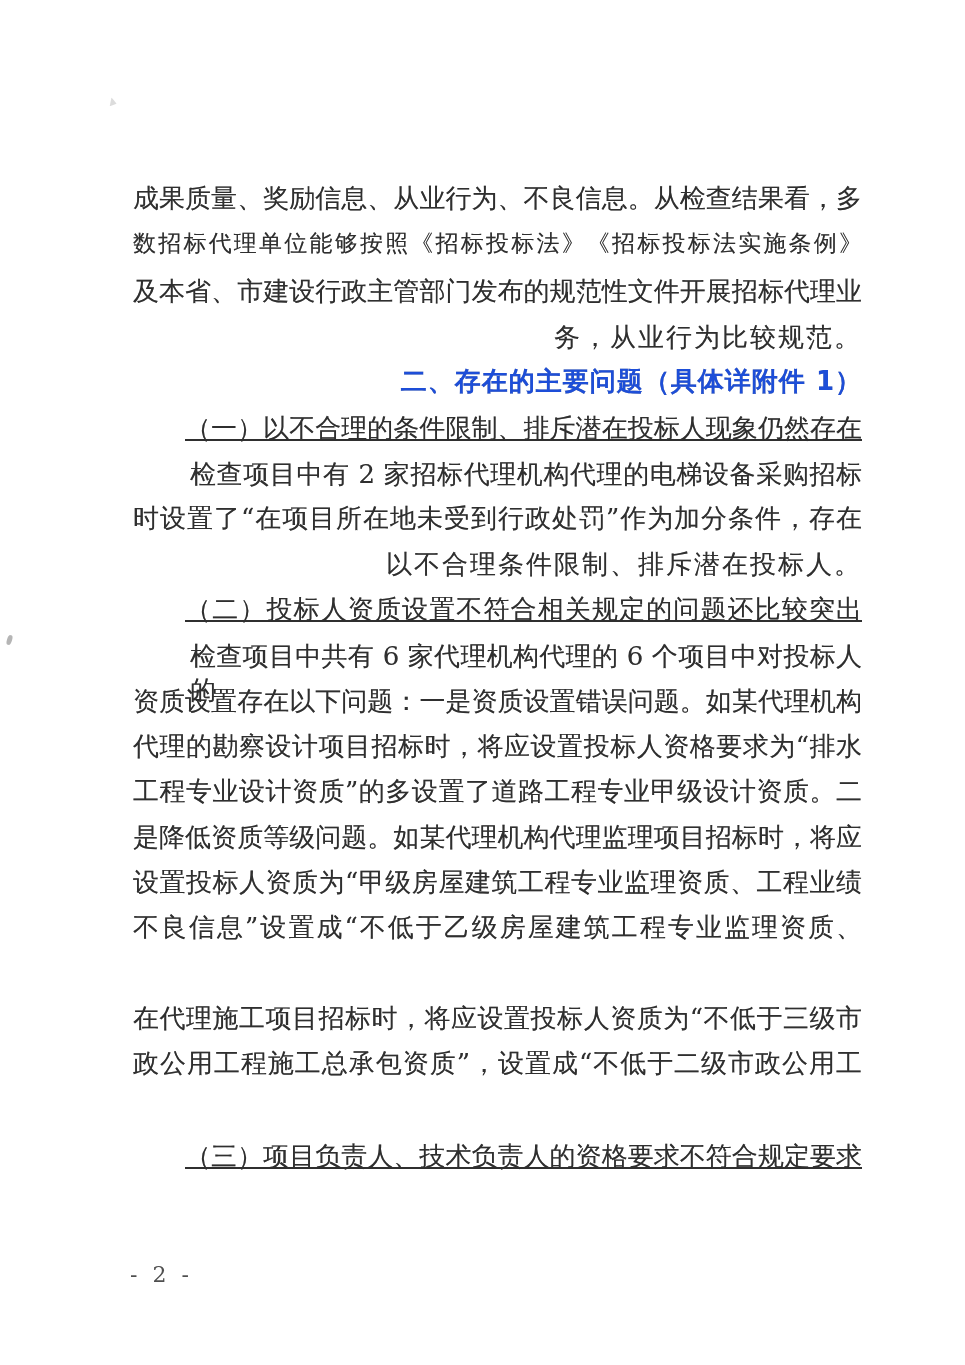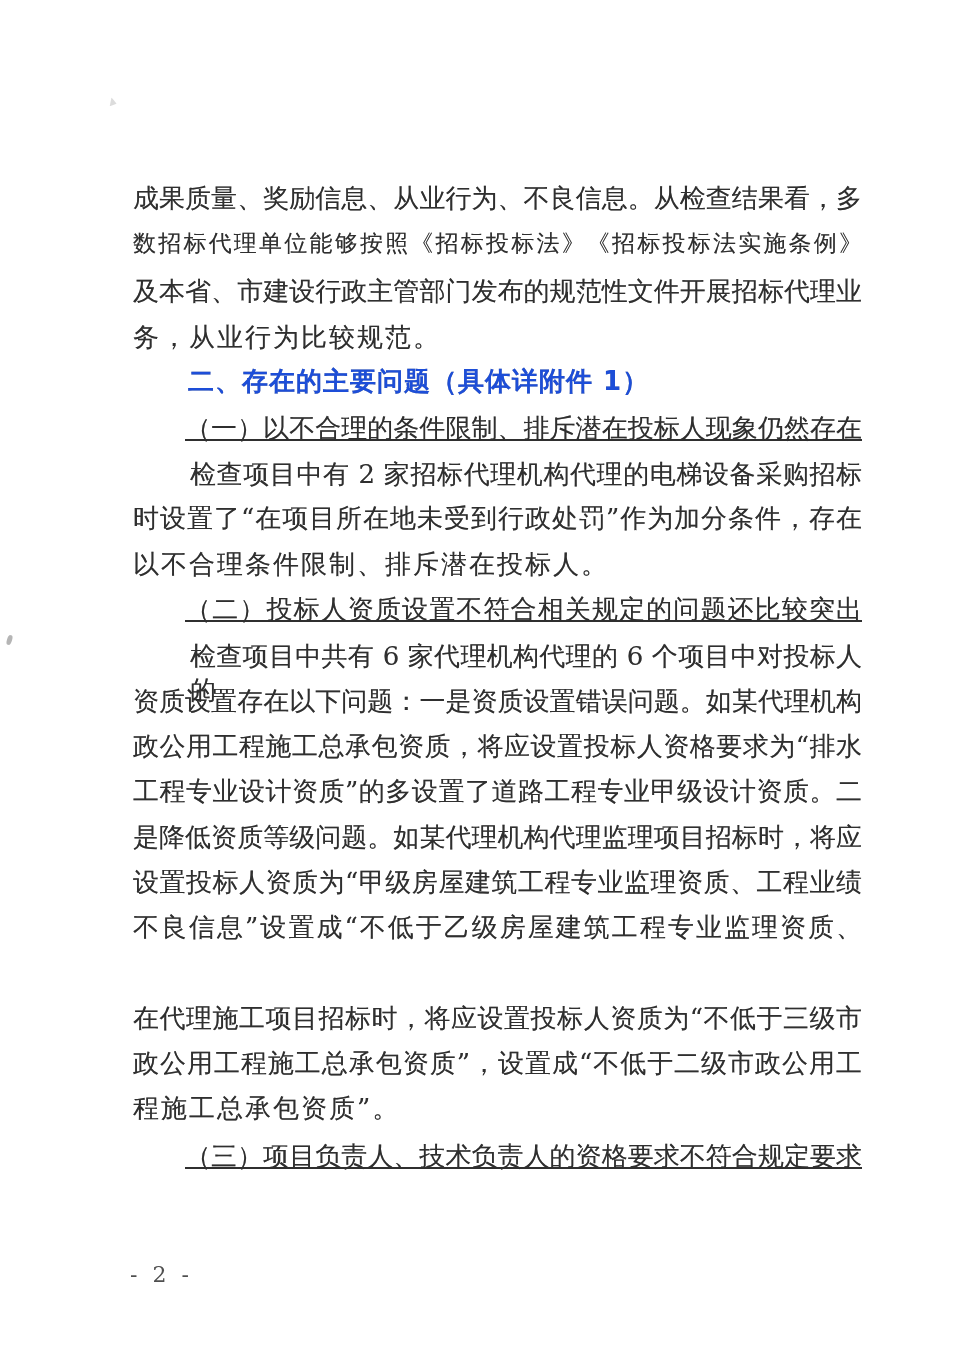--- a/index.html
+++ b/index.html
@@ -18,20 +18,21 @@
   }
   .line {
     position: absolute;
     left: 133px;
     width: 729px;
     font-size: 26px;
     line-height: 34px;
     box-sizing: border-box;
     color: #2f2f2f;
     text-shadow: 0 0 0.5px rgba(40,40,40,0.45);
+    text-align: right;
   }
   .just {
     text-align: justify;
     text-align-last: justify;
   }
   .tight { font-size: 23px; }
   .plain { letter-spacing: 2px; white-space: nowrap; }
   .ind-a { padding-left: 52px; text-decoration: underline; }
   .ind-b { padding-left: 57px; }
   .heading {
@@ -95,28 +96,27 @@
   <div class="line heading" style="top:364px">二、存在的主要问题（具体详附件 1）</div>
 
   <div class="line just ind-a" style="top:411px">（一）以不合理的条件限制、排斥潜在投标人现象仍然存在</div>
   <div class="line just ind-b" style="top:457px">检查项目中有 2 家招标代理机构代理的电梯设备采购招标</div>
   <div class="line plain" style="top:547px">以不合理条件限制、排斥潜在投标人。</div>
   <div class="line just" style="top:501px">时设置了“在项目所在地未受到行政处罚”作为加分条件，存在</div>
 
   <div class="line just ind-a" style="top:592px">（二）投标人资质设置不符合相关规定的问题还比较突出</div>
   <div class="line just ind-b" style="top:639px">检查项目中共有 6 家代理机构代理的 6 个项目中对投标人的</div>
   <div class="line just" style="top:684px">资质设置存在以下问题：一是资质设置错误问题。如某代理机构</div>
-  <div class="line just" style="top:729px">政公用工程施工总承包资质，将应设置投标人资格要求为“排水</div>
+  <div class="line just" style="top:729px">代理的勘察设计项目招标时，将应设置投标人资格要求为“排水</div>
   <div class="line just" style="top:774px">工程专业设计资质”的多设置了道路工程专业甲级设计资质。二</div>
   <div class="line just" style="top:820px">是降低资质等级问题。如某代理机构代理监理项目招标时，将应</div>
   <div class="line just" style="top:865px">设置投标人资质为“甲级房屋建筑工程专业监理资质、工程业绩</div>
   <div class="line just" style="top:910px">不良信息”设置成“不低于乙级房屋建筑工程专业监理资质、</div>
   <div class="line just" style="top:1001px">在代理施工项目招标时，将应设置投标人资质为“不低于三级市</div>
   <div class="line just" style="top:1046px">政公用工程施工总承包资质”，设置成“不低于二级市政公用工</div>
-  <div class="line plain" style="top:1091px">程施工总承包资质”。</div>
 
   <div class="line just ind-a" style="top:1139px">（三）项目负责人、技术负责人的资格要求不符合规定要求</div>
 
   <div class="footer">- 2 -</div>
 
   <div class="edge-line"></div>
   <div class="speck speck-1"></div>
   <div class="speck speck-2"></div>
   <div class="speck speck-3"></div>
   <div class="speck speck-4"></div>

